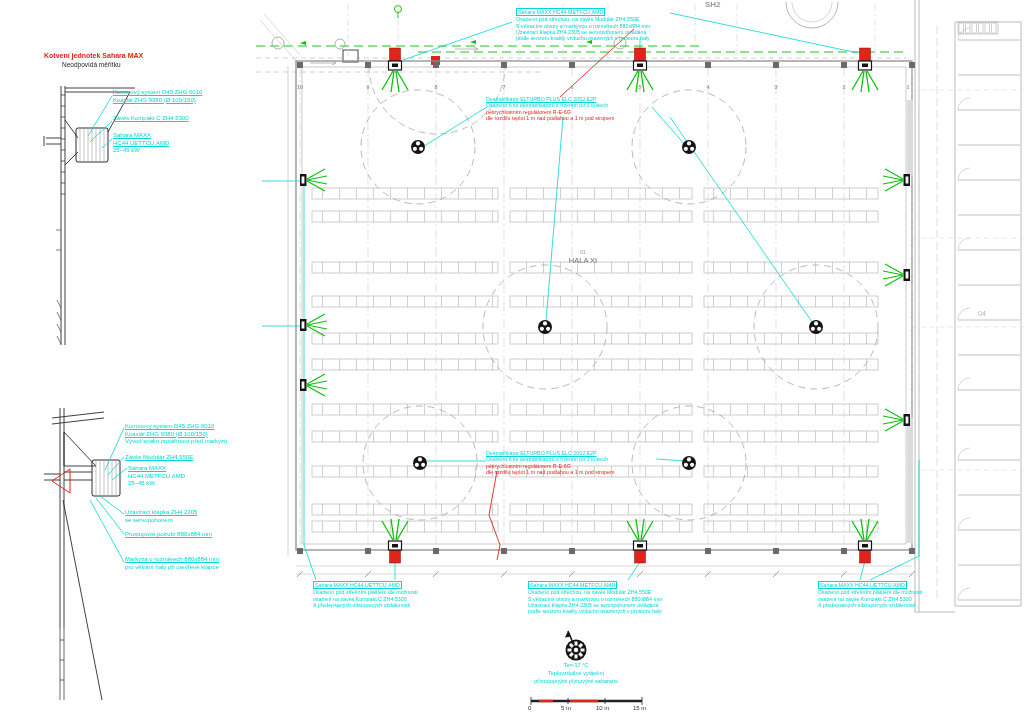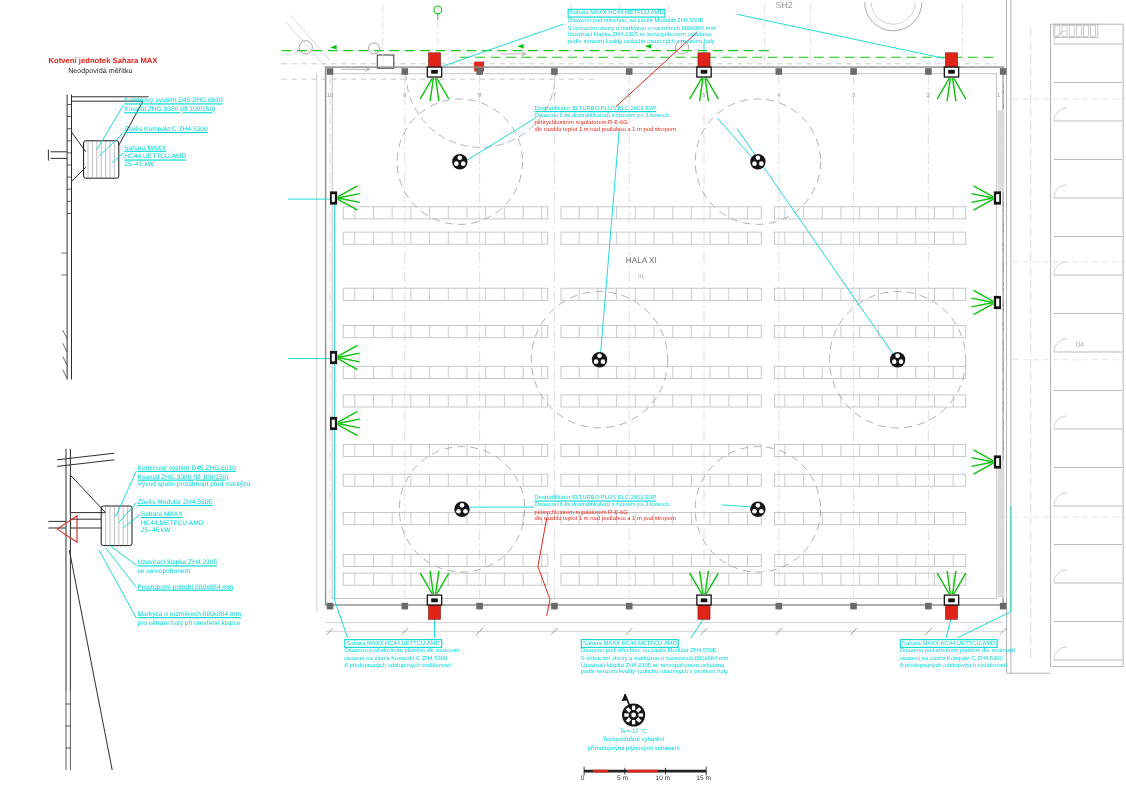--- a/index.html
+++ b/index.html
@@ -2,21 +2,21 @@
 <html><head>
 <meta charset="utf-8">
 <style>
   html,body{margin:0;padding:0;background:#fff;}
   .stage{position:relative;width:1024px;height:724px;background:#ffffff;overflow:hidden;
          font-family:"Liberation Sans",sans-serif;}
   svg{position:absolute;left:0;top:0;}
   .t{position:absolute;white-space:nowrap;}
   .cy{color:#00d6d6;}
   .rd{color:#e02419;}
-  .gy{color:#9a9a9a;}
+  .gy{color:#9a9a9a;font-weight:bold;}
   .ul{text-decoration:underline;}
   .dl{font-size:6px;line-height:7.4px;color:#00d6d6;}
   .ann{font-size:5.3px;line-height:6.3px;color:#00d6d6;}
   .ann .bx{border:0.5px solid #00d6d6;display:inline-block;padding:0 1px;}
   .ctr{text-align:center;}
 </style>
 </head>
 <body>
 
 <div class="stage">
@@ -402,21 +402,21 @@
   <div>podle senzoru kvality vzduchu osazených v prostoru haly</div>
 </div>
 
 <div class="t ann" style="left:818px;top:581px;">
   <div class="bx">Sahara MAXX   HC44.UETTCU.AMD</div>
   <div>Osazeno pod střešním pláštěm dle možností</div>
   <div>osazení na závěs Kompakt C ZH4.5300</div>
   <div>A předepsaných odstupových vzdáleností</div>
 </div>
 
-<div class="t ctr" style="left:548px;top:232px;width:70px;font-size:7.5px;color:#6e6e6e;">HALA XI</div>
+<div class="t ctr" style="left:548px;top:256px;width:70px;font-size:7.5px;color:#6e6e6e;">HALA XI</div>
 <div class="t ctr" style="left:548px;top:249px;width:70px;font-size:5px;color:#9a9a9a;">01</div>
 
 <div class="t ctr gy" style="left:295px;top:84px;width:10px;font-size:5.5px;">10</div>
 <div class="t ctr gy" style="left:363px;top:84px;width:10px;font-size:5.5px;">9</div>
 <div class="t ctr gy" style="left:431px;top:84px;width:10px;font-size:5.5px;">8</div>
 <div class="t ctr gy" style="left:499px;top:84px;width:10px;font-size:5.5px;">7</div>
 <div class="t ctr gy" style="left:567px;top:84px;width:10px;font-size:5.5px;">6</div>
 <div class="t ctr gy" style="left:635px;top:84px;width:10px;font-size:5.5px;">5</div>
 <div class="t ctr gy" style="left:703px;top:84px;width:10px;font-size:5.5px;">4</div>
 <div class="t ctr gy" style="left:771px;top:84px;width:10px;font-size:5.5px;">3</div>

